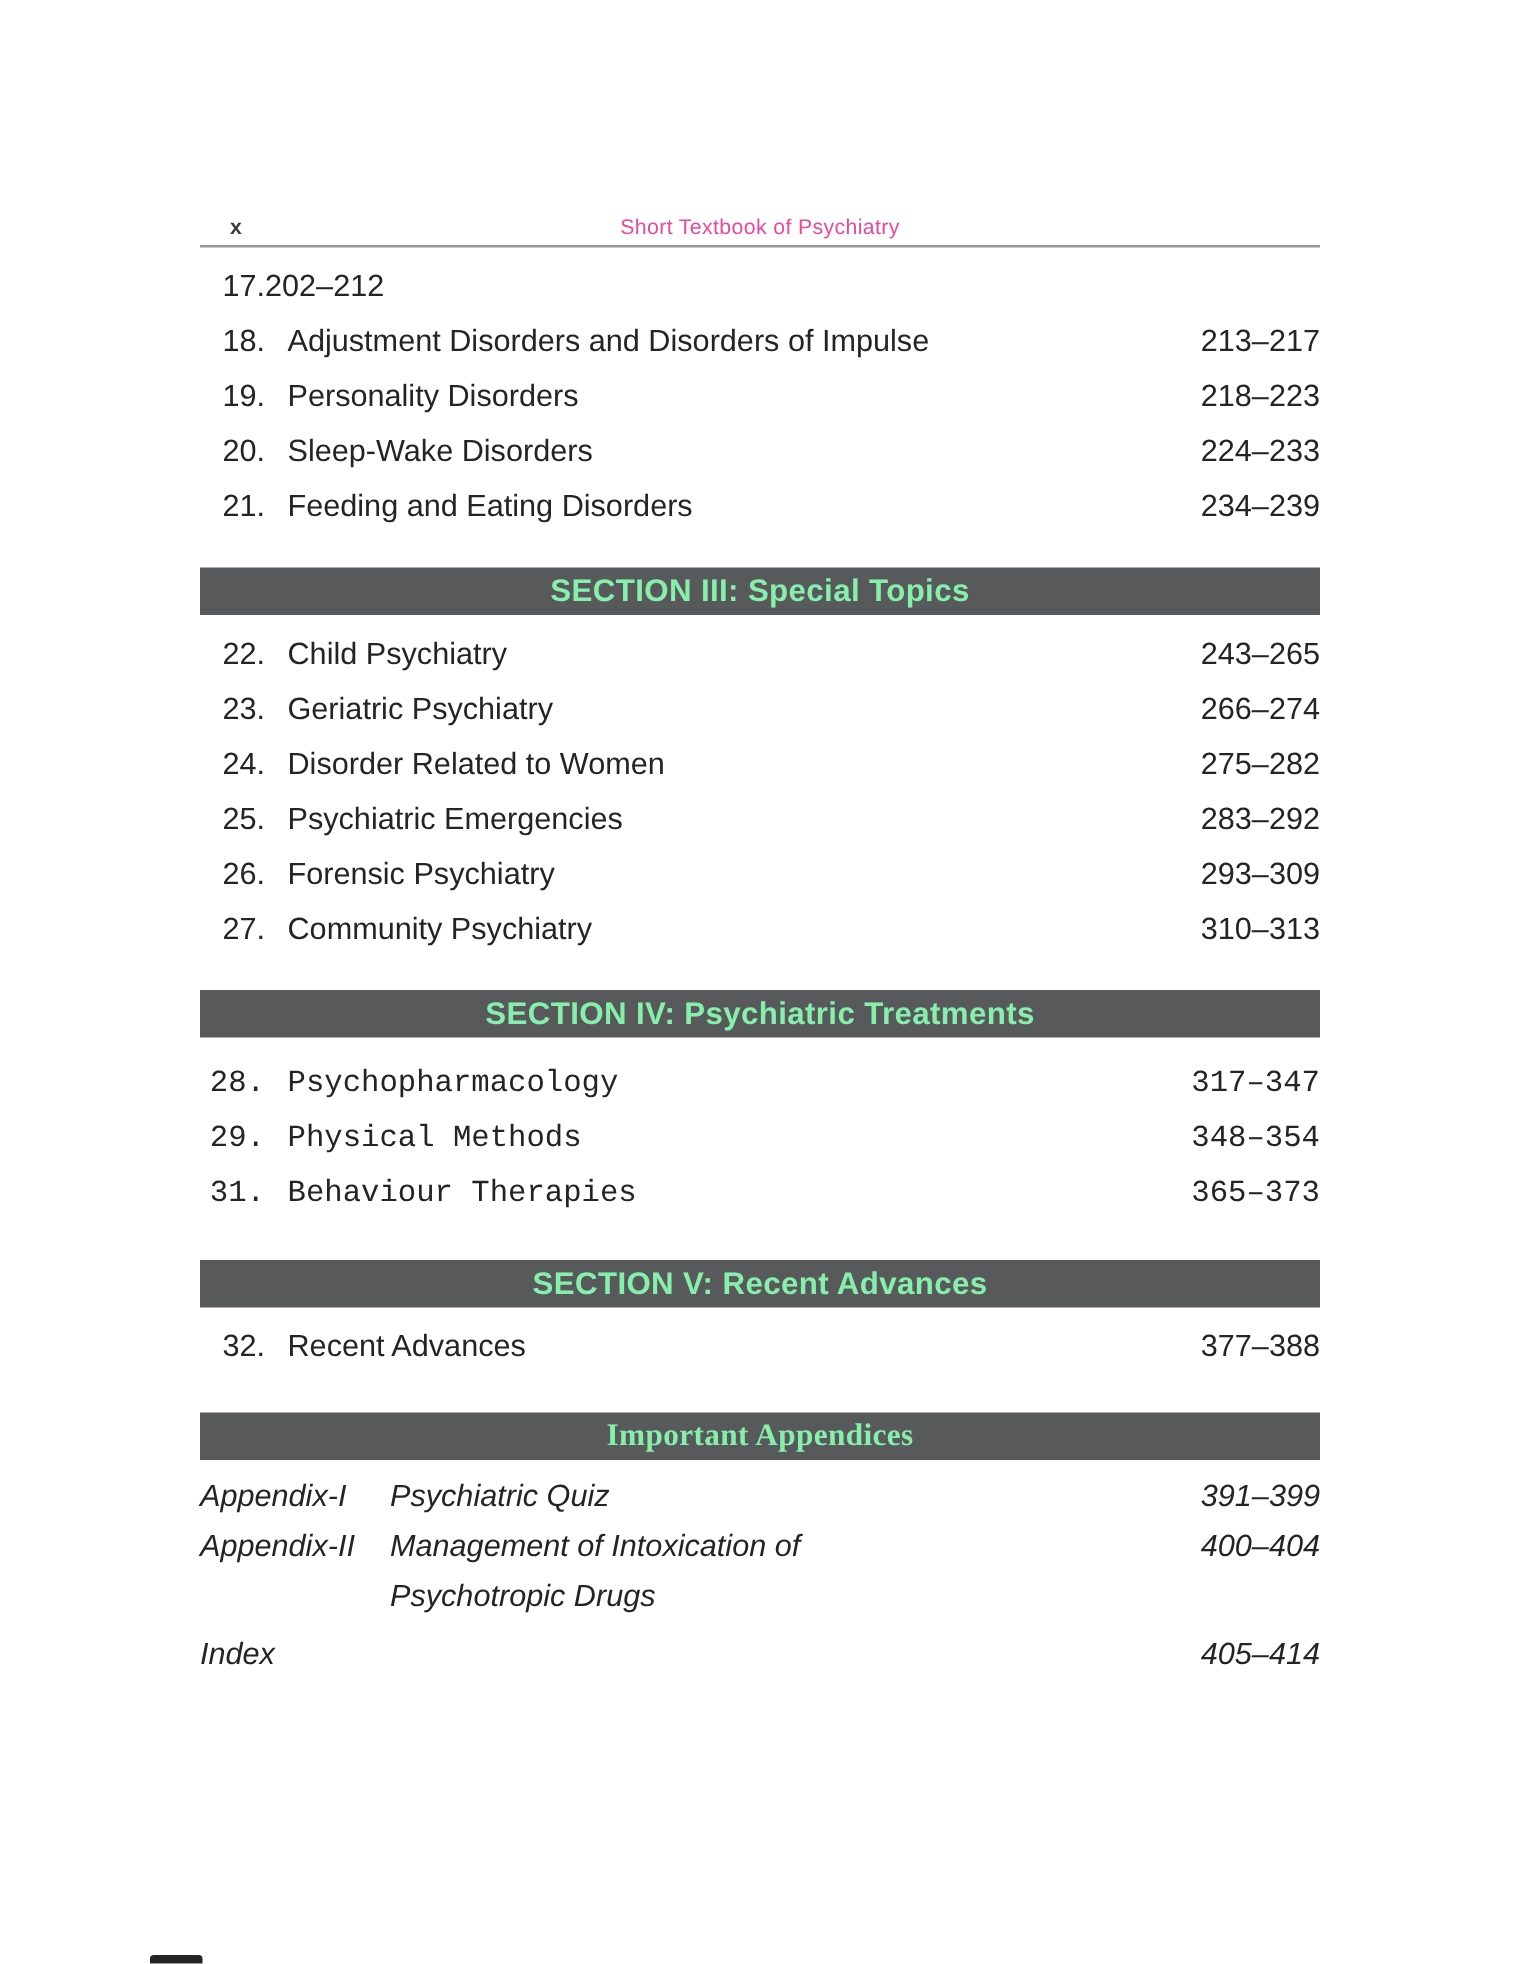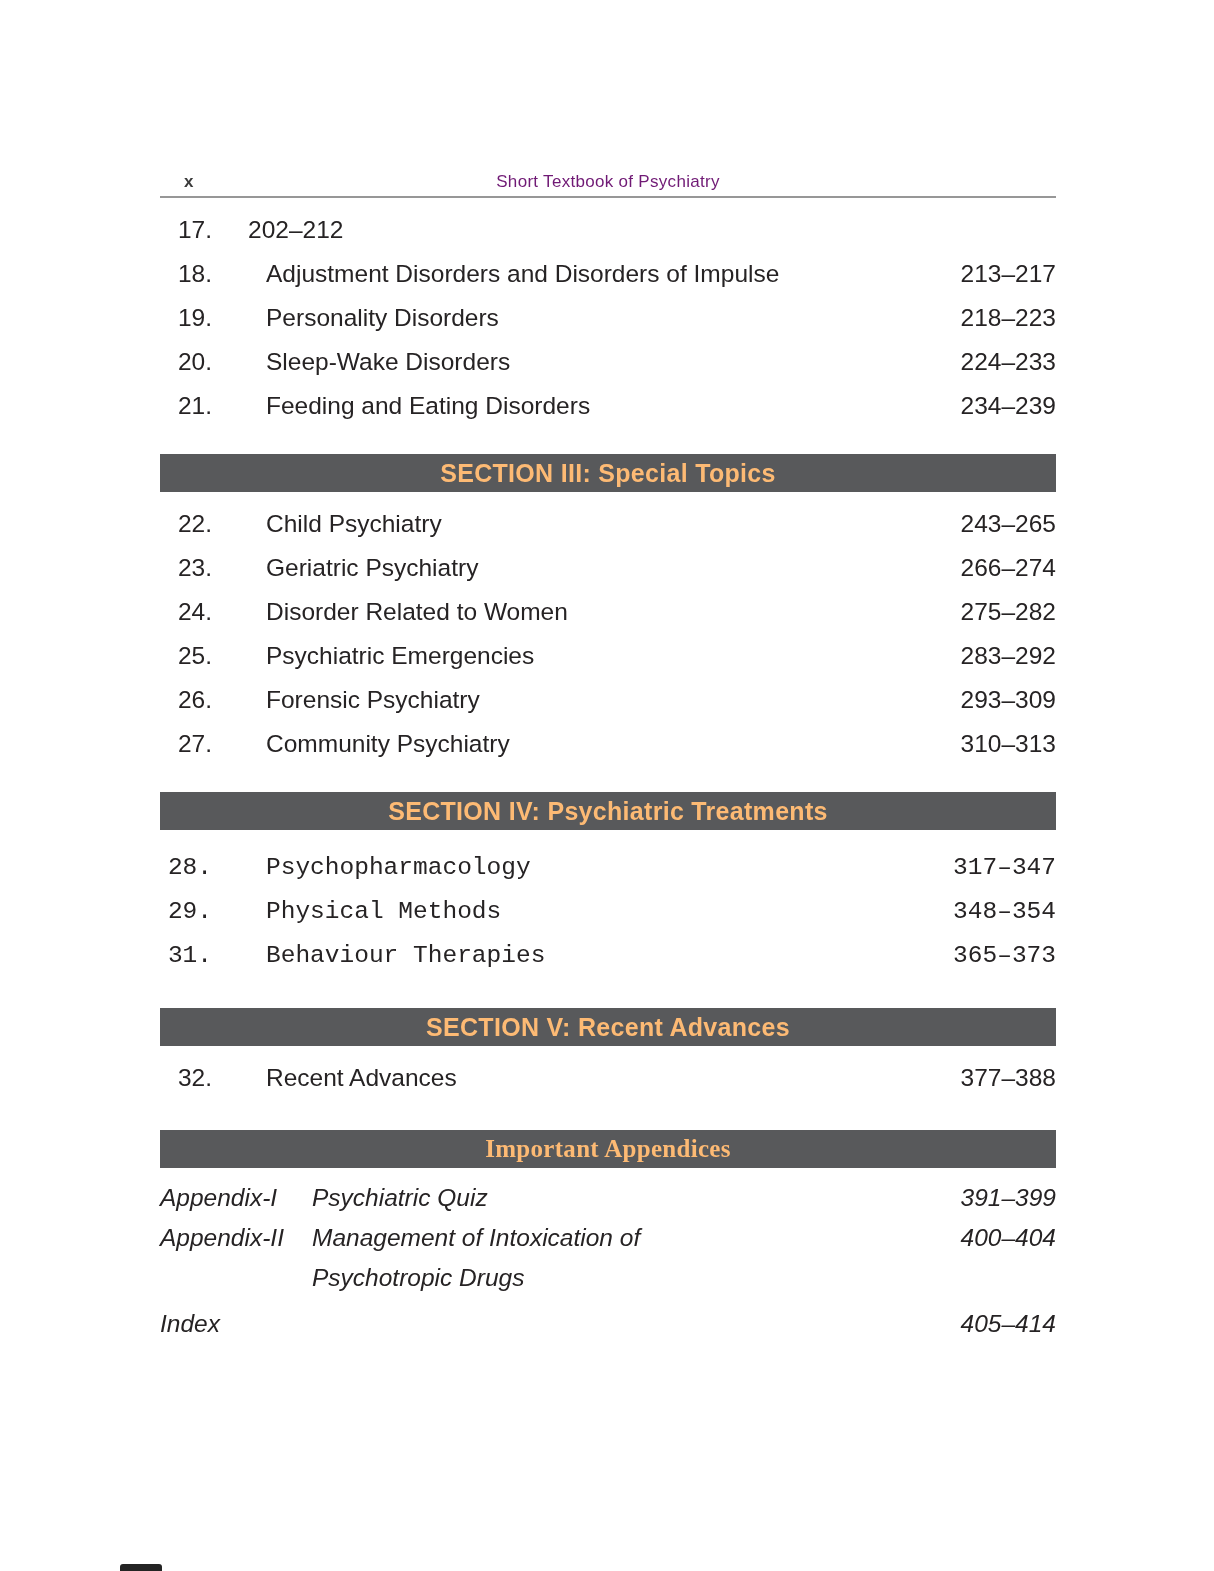--- a/index.html
+++ b/index.html
@@ -37,32 +37,31 @@
     font-weight: bold;
     color: #3c3c3c;
   }
   .running-header .running-title {
     position: absolute;
     left: 0;
     right: 0;
     top: 2px;
     text-align: center;
     font-size: 17px;
-    color: #701a75;
+    color: #ec4899;
     letter-spacing: 0.3px;
   }
 
   
   .toc-row {
     display: flex;
     align-items: baseline;
     height: 44px;
     line-height: 44px;
     font-size: 24.5px;
-    gap: 36px;
   }
   .toc-num {
     width: 52px;
     text-align: right;
     flex-shrink: 0;
   }
   .toc-title {
     flex: 1;
     padding-left: 18px;
   }
@@ -71,21 +70,21 @@
     white-space: nowrap;
   }
 
   
   .section-banner {
     margin-top: 26px;
     margin-bottom: 10px;
     height: 38px;
     line-height: 38px;
     background: #58595b;
-    color: #fdba74;
+    color: #86efac;
     text-align: center;
     font-size: 25px;
     font-weight: bold;
     letter-spacing: 0.3px;
   }
 
   
   .appendix-block { margin-top: 8px; }
   .appendix-row {
     display: flex;

